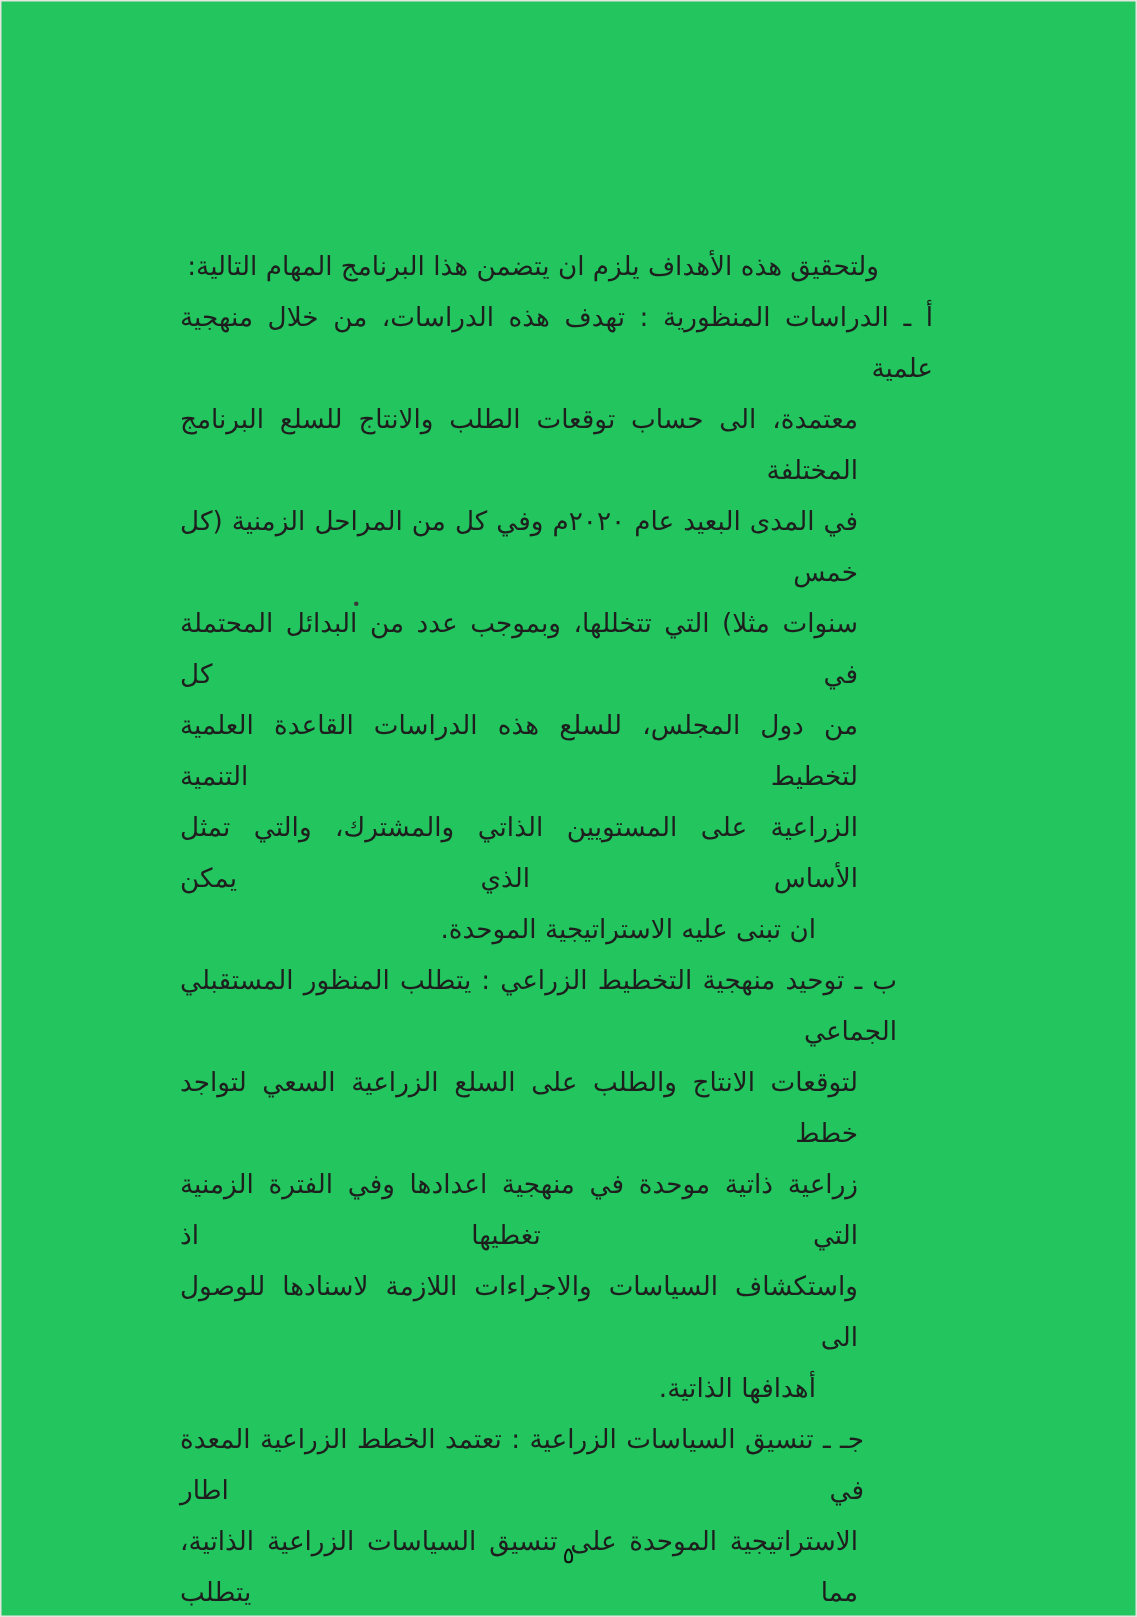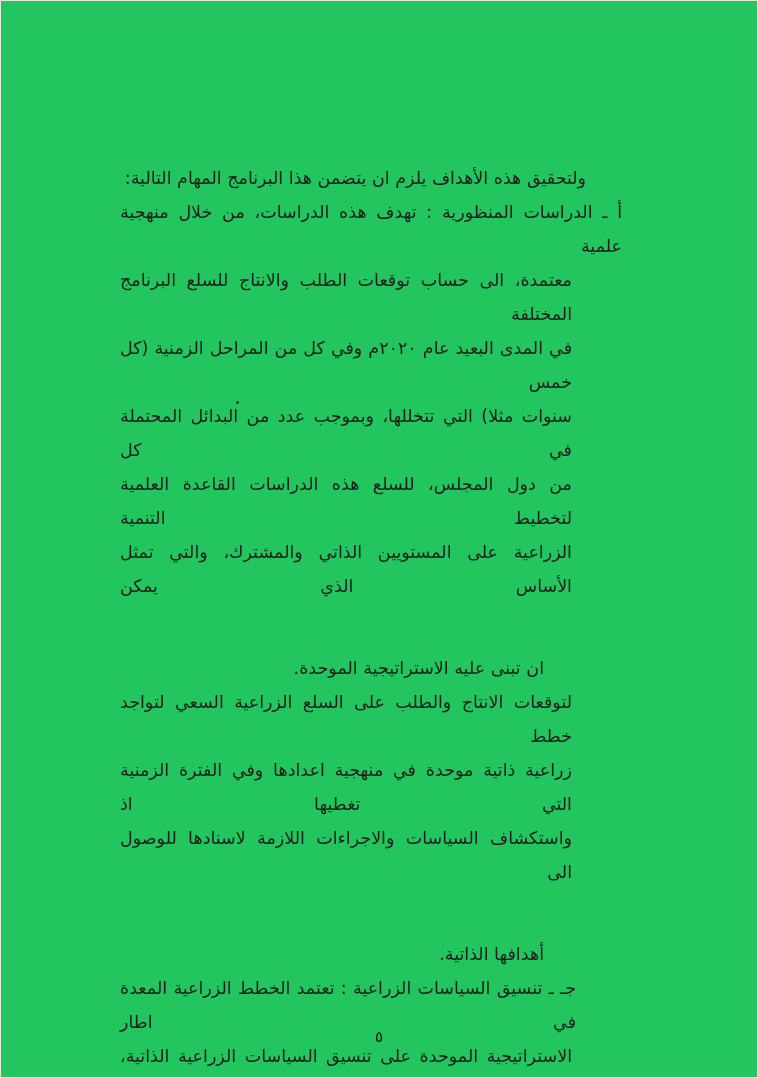--- a/index.html
+++ b/index.html
@@ -35,21 +35,20 @@
   
   .item-a .first { padding-right: 18px; }
   .item-b .first { padding-right: 42px; }
   .item-c .first { padding-right: 64px; }
   
   .list-item .cont { padding-right: 68px; }
   
   .list-item .last {
     text-align-last: right;
     padding-right: 96px;
-    margin-top: 48px;
   }
   .marker {
     white-space: nowrap;
   }
   .intro {
     margin: 0;
     padding-right: 54px;
     text-align: right;
     text-align-last: right;
   }
@@ -84,20 +83,21 @@
         <div class="line first"><span class="marker">أ ـ</span> الدراسات المنظورية : تهدف هذه الدراسات، من خلال منهجية علمية</div>
         <div class="line cont">معتمدة، الى حساب توقعات الطلب والانتاج للسلع البرنامج المختلفة</div>
         <div class="line cont">في المدى البعيد عام ٢٠٢٠م وفي كل من المراحل الزمنية (كل خمس</div>
         <div class="line cont">سنوات مثلا) التي تتخللها، وبموجب عدد من البدائل المحتملة في كل</div>
         <div class="line cont">من دول المجلس، للسلع هذه الدراسات القاعدة العلمية لتخطيط التنمية</div>
         <div class="line cont">الزراعية على المستويين الذاتي والمشترك، والتي تمثل الأساس الذي يمكن</div>
         <div class="line cont last">ان تبنى عليه الاستراتيجية الموحدة.</div>
       </div>
 
     <div class="list-item item-b">
+        <div class="line first"><span class="marker">ب ـ</span> توحيد منهجية التخطيط الزراعي : يتطلب المنظور المستقبلي الجماعي</div>
         <div class="line cont">لتوقعات الانتاج والطلب على السلع الزراعية السعي لتواجد خطط</div>
         <div class="line cont">زراعية ذاتية موحدة في منهجية اعدادها وفي الفترة الزمنية التي تغطيها اذ</div>
         <div class="line cont">واستكشاف السياسات والاجراءات اللازمة لاسنادها للوصول الى</div>
         <div class="line cont last">أهدافها الذاتية.</div>
       </div>
 
     <div class="list-item item-c">
         <div class="line first"><span class="marker">جـ ـ</span> تنسيق السياسات الزراعية : تعتمد الخطط الزراعية المعدة في اطار</div>
         <div class="line cont">الاستراتيجية الموحدة على تنسيق السياسات الزراعية الذاتية، مما يتطلب</div>
       </div>

